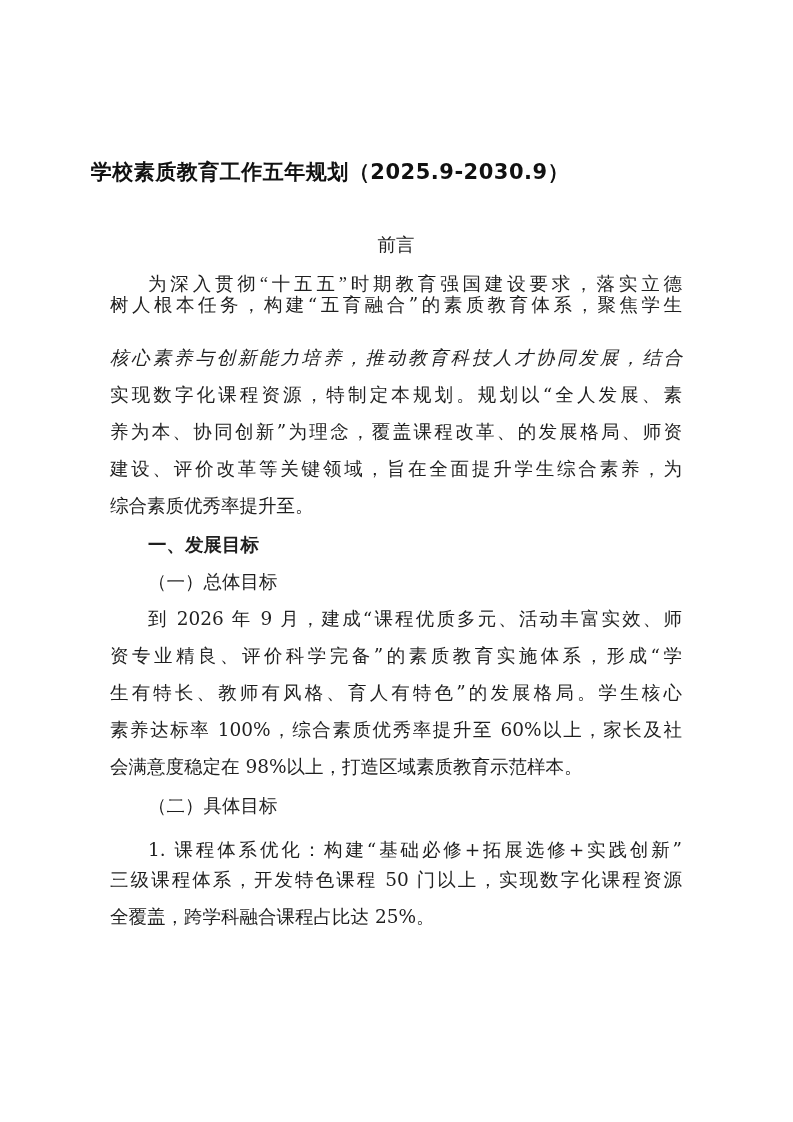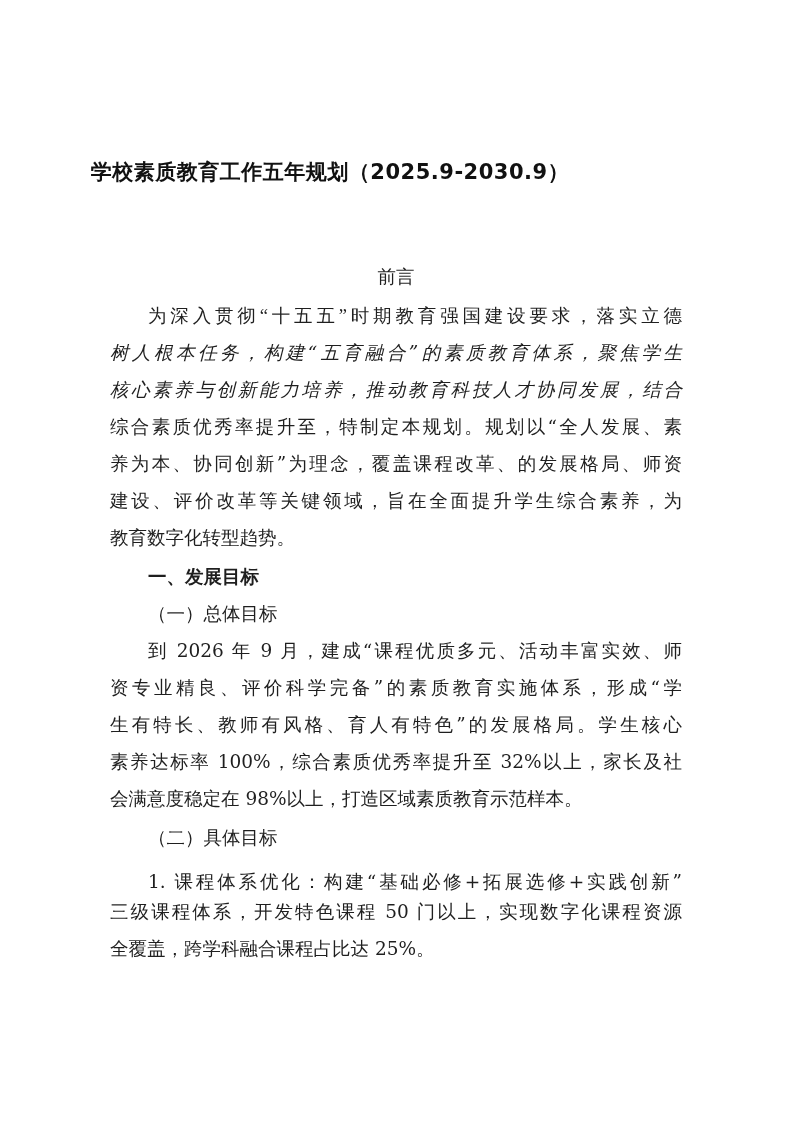--- a/index.html
+++ b/index.html
@@ -45,21 +45,20 @@
       position: absolute;
       left: 0;
       width: 572px;
       font-size: 18.5px;
       line-height: 26px;
       height: 26px;
       white-space: nowrap;
       text-align: justify;
       text-align-last: justify;
       color: #1f1f1f;
-      margin-top: 32px;
     }
     .line.last {
       text-align-last: left;
     }
     .line.indent {
       left: 38px;
       width: 534px;
     }
     .line.center {
       text-align: center;
@@ -81,35 +80,35 @@
 
 <div class="page">
 
   <div class="title">学校素质教育工作五年规划（2025.9-2030.9）</div>
 
   <div class="content">
 
     <div class="line center" style="top:232px;">前言</div>
 
     <div class="line indent" style="top:271px;font-family:Liberation Serif, serif;">为深入贯彻“十五五”时期教育强国建设要求，落实立德</div>
-    <div class="line" style="top:308px;font-style:italic;">树人根本任务，构建“五育融合”的素质教育体系，聚焦学生</div>
+    <div class="line" style="top:292px;">树人根本任务，构建“五育融合”的素质教育体系，聚焦学生</div>
     <div class="line" style="top:345px;font-style:italic;">核心素养与创新能力培养，推动教育科技人才协同发展，结合</div>
-    <div class="line" style="top:382px;">综合素质优秀率提升至，特制定本规划。规划以“全人发展、素</div>
+    <div class="line" style="top:382px;">实现数字化课程资源，特制定本规划。规划以“全人发展、素</div>
     <div class="line" style="top:419px;">养为本、协同创新”为理念，覆盖课程改革、的发展格局、师资</div>
     <div class="line" style="top:456px;">建设、评价改革等关键领域，旨在全面提升学生综合素养，为</div>
-    <div class="line last" style="top:493px;">教育数字化转型趋势。</div>
+    <div class="line last" style="top:493px;">综合素质优秀率提升至。</div>
 
     <div class="line indent heading1" style="top:532px;">一、发展目标</div>
 
     <div class="line indent heading2" style="top:569px;">（一）总体目标</div>
 
     <div class="line indent" style="top:606px;">到 2026 年 9 月，建成“课程优质多元、活动丰富实效、师</div>
     <div class="line" style="top:643px;">资专业精良、评价科学完备”的素质教育实施体系，形成“学</div>
     <div class="line" style="top:680px;">生有特长、教师有风格、育人有特色”的发展格局。学生核心</div>
-    <div class="line" style="top:717px;">素养达标率 100%，综合素质优秀率提升至 32%以上，家长及社</div>
+    <div class="line" style="top:717px;">素养达标率 100%，综合素质优秀率提升至 60%以上，家长及社</div>
     <div class="line last" style="top:754px;">会满意度稳定在 98%以上，打造区域素质教育示范样本。</div>
 
     <div class="line indent heading2" style="top:793px;">（二）具体目标</div>
 
     <div class="line indent" style="top:837px;">1. 课程体系优化：构建“基础必修+拓展选修+实践创新”</div>
     <div class="line" style="top:867px;">三级课程体系，开发特色课程 50 门以上，实现数字化课程资源</div>
     <div class="line last" style="top:904px;">全覆盖，跨学科融合课程占比达 25%。</div>
 
   </div>
 </div>

